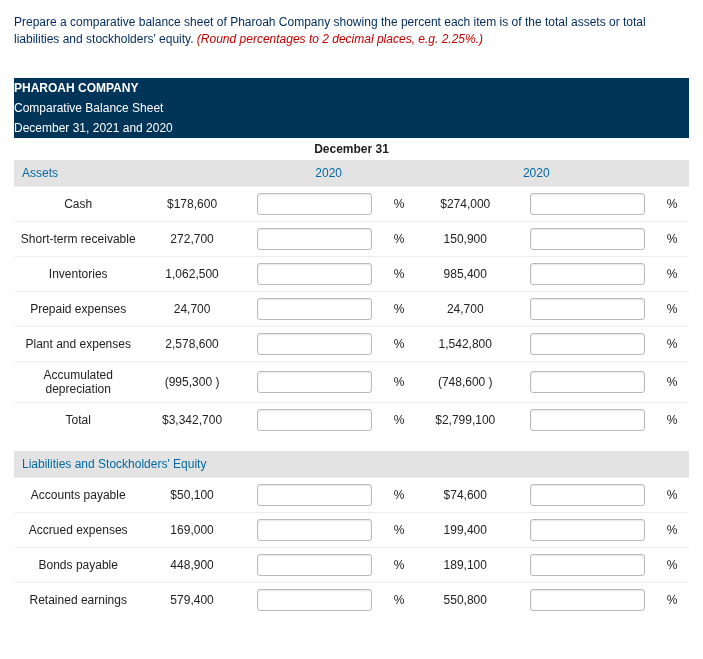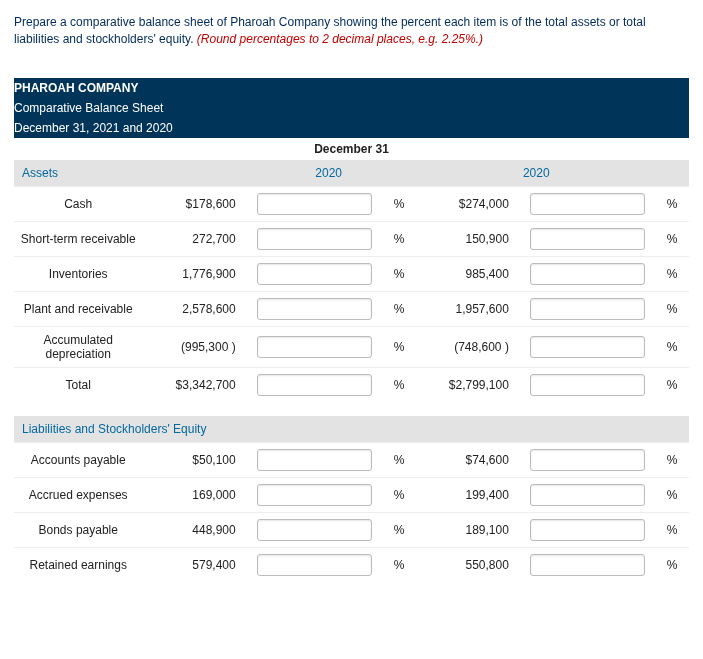--- a/index.html
+++ b/index.html
@@ -21,21 +21,21 @@
     color: #fff;
     padding: 3px 0;
     font-size: 12px;
   }
   .hdr-title { font-weight: bold; font-size: 13px; }
   .period-row td { text-align: center; padding: 4px 0; font-weight: bold; color:#222; }
   .section-bar td { background: #e3e3e3; padding: 6px 8px; font-weight: normal; color:#0369a1; }
   .data-row td { padding: 6px 6px; vertical-align: middle; border-top: 1px solid #eee; }
   .label { text-align: center; color:#222; }
   .indent { padding-left: 20px; }
-  .amt { text-align: right; padding-right: 14px; color:#222; white-space: nowrap; }
+  .amt { text-align: center; padding-right: 14px; color:#222; white-space: nowrap; }
   .pct-cell { text-align: center; white-space: nowrap; }
   .pct-input {
     width: 100%;
     max-width: 115px;
     height: 22px;
     border: 1px solid #bbb;
     border-radius: 3px;
     box-shadow: inset 0 1px 2px rgba(0,0,0,0.1);
     font-size: 12px;
     padding: 0 4px;
@@ -101,33 +101,42 @@
     <td class="label">Short-term receivable</td>
     <td class="amt">272,700</td>
     <td class="pct-cell"><input class="pct-input" style=""></td>
     <td class="pct-sym">%</td>
     <td class="amt">150,900</td>
     <td class="pct-cell"><input class="pct-input" style=""></td>
     <td class="pct-sym">%</td>
   </tr>
   <tr class="data-row">
     <td class="label">Inventories</td>
-    <td class="amt">1,776,900</td>
+    <td class="amt">1,062,500</td>
     <td class="pct-cell"><input class="pct-input" style=""></td>
     <td class="pct-sym">%</td>
     <td class="amt">985,400</td>
     <td class="pct-cell"><input class="pct-input" style=""></td>
     <td class="pct-sym">%</td>
   </tr>
   <tr class="data-row">
-    <td class="label">Plant and receivable</td>
+    <td class="label">Prepaid expenses</td>
+    <td class="amt">24,700</td>
+    <td class="pct-cell"><input class="pct-input" style=""></td>
+    <td class="pct-sym">%</td>
+    <td class="amt">24,700</td>
+    <td class="pct-cell"><input class="pct-input" style=""></td>
+    <td class="pct-sym">%</td>
+  </tr>
+  <tr class="data-row">
+    <td class="label">Plant and expenses</td>
     <td class="amt">2,578,600</td>
     <td class="pct-cell"><input class="pct-input" style=""></td>
     <td class="pct-sym">%</td>
-    <td class="amt">1,957,600</td>
+    <td class="amt">1,542,800</td>
     <td class="pct-cell"><input class="pct-input" style=""></td>
     <td class="pct-sym">%</td>
   </tr>
   <tr class="data-row">
     <td class="label">Accumulated depreciation</td>
     <td class="amt">(995,300  )</td>
     <td class="pct-cell"><input class="pct-input" style=""></td>
     <td class="pct-sym">%</td>
     <td class="amt">(748,600  )</td>
     <td class="pct-cell"><input class="pct-input" style=""></td>

